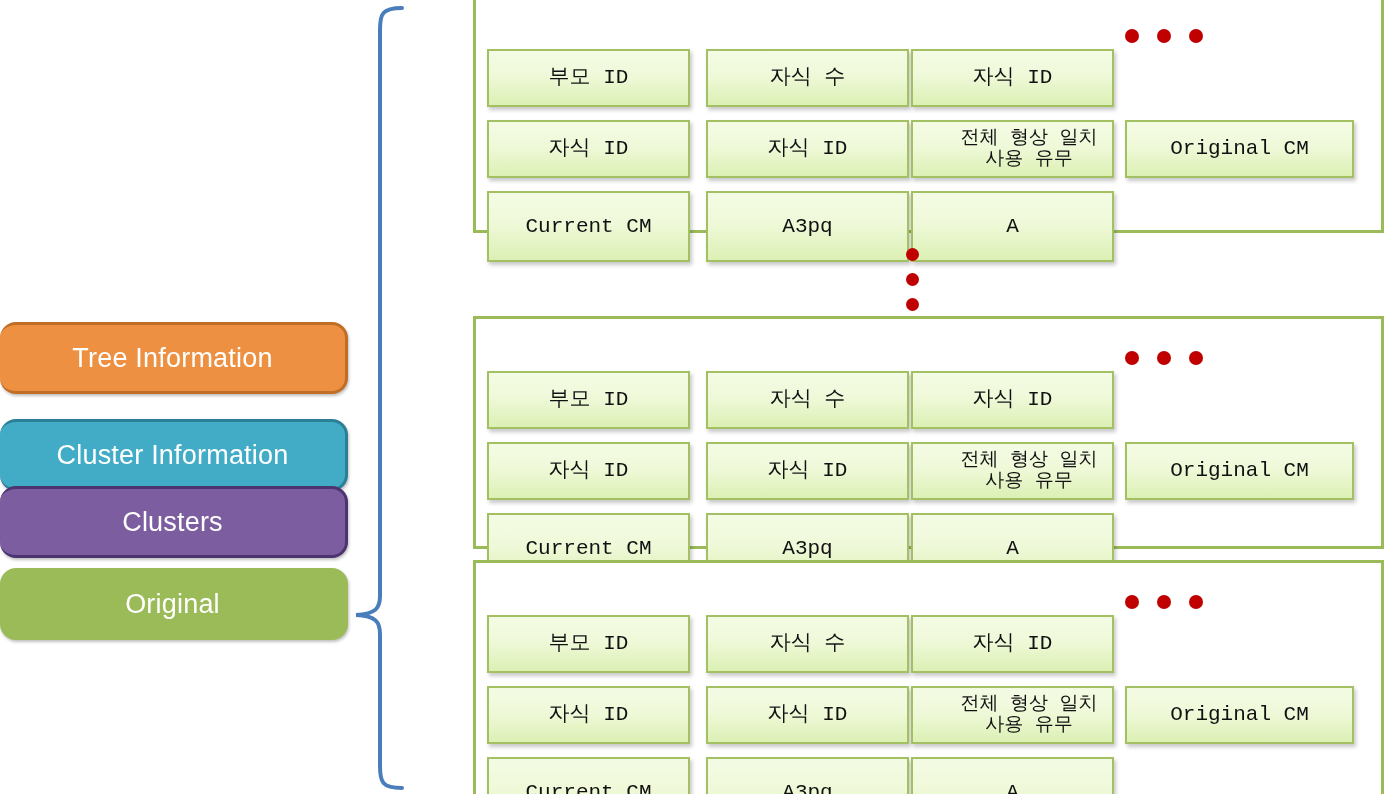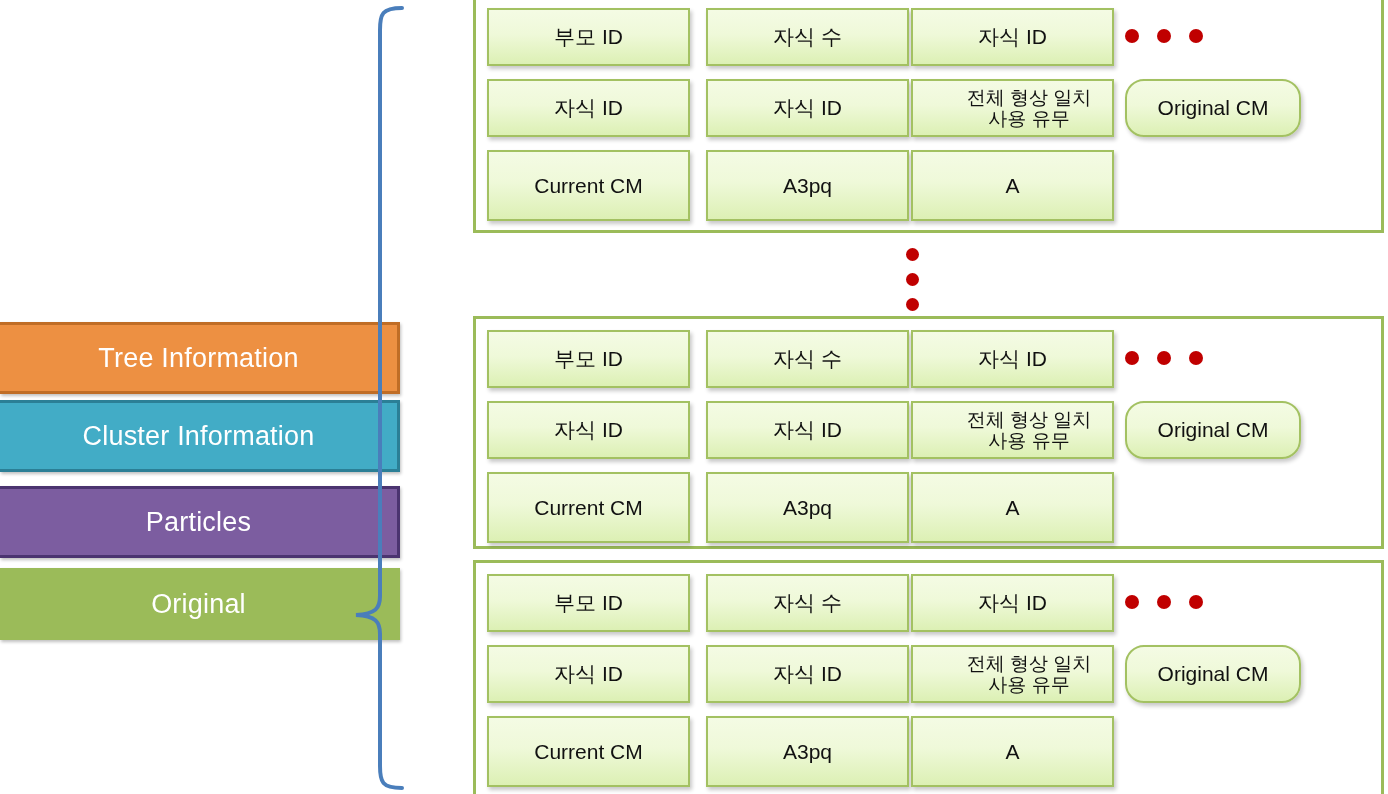--- a/index.html
+++ b/index.html
@@ -18,39 +18,40 @@
   
   #sidebar {
     position: absolute;
     left: 0;
     top: 322px;
     width: 348px;
   }
   .side-box {
     position: absolute;
     left: 0;
-    width: 400px;
+    width: 348px;
     height: 72px;
     box-sizing: border-box;
     display: flex;
     align-items: center;
     justify-content: center;
     color: #ffffff;
     font-size: 27px;
     letter-spacing: 0.2px;
     box-shadow: 1px 2px 3px rgba(0,0,0,0.25);
+    border-radius: 16px;
   }
   .side-box.orange {
     top: 0px;
     background: #ED9042;
     border: 3px solid #C06D26;
     border-left: none;
   }
   .side-box.teal {
-    top: 78px;
+    top: 97px;
     background: #42ACC6;
     border: 3px solid #2B7F96;
     border-left: none;
   }
   .side-box.purple {
     top: 164px;
     background: #7C5DA0;
     border: 3px solid #4B3470;
     border-left: none;
   }
@@ -90,29 +91,30 @@
     border: 2px solid #A3C162;
     background: linear-gradient(to bottom, #F4FBE4 0%, #EFF9D9 45%, #DCF0B4 100%);
     box-shadow: 2px 3px 4px rgba(0,0,0,0.22);
     display: flex;
     align-items: center;
     justify-content: center;
     text-align: center;
     color: #111111;
     font-size: 21px;
     line-height: 1.12;
-    font-family: Liberation Sans, sans-serif;
+    font-family: Liberation Mono, monospace;
+    margin-top: 41px;
   }
   .cell.two-line { font-size: 19px; padding-left: 33px; }
 
   
   .c1 { left: 11px;  width: 203px; }
   .c2 { left: 230px; width: 203px; }
   .c3 { left: 435px; width: 203px; }
-  .c4 { left: 649px; width: 176px; border-radius: 19px; }
+  .c4 { left: 649px; width: 229px; }
 
   .r1 { top: 11px;  height: 58px; }
   .r2 { top: 82px;  height: 58px; }
   .r3 { top: 153px; height: 71px; }
 
   
   .dots-h {
     position: absolute;
     display: flex;
     gap: 18px;
@@ -144,21 +146,21 @@
 <body>
 
 <div id="sidebar">
   <div class="side-box orange">
     <span>Tree Information</span>
   </div>
   <div class="side-box teal">
     <span>Cluster Information</span>
   </div>
   <div class="side-box purple">
-    <span>Particles</span>
+    <span>Clusters</span>
   </div>
   <div class="side-box green">
     <span>Original</span>
   </div>
 </div>
 
 <svg id="brace" viewBox="0 0 56 794" preserveAspectRatio="none" xmlns="http://www.w3.org/2000/svg">
   <path d="M 50 8
            C 30 8, 28 14, 28 30
            L 28 596

